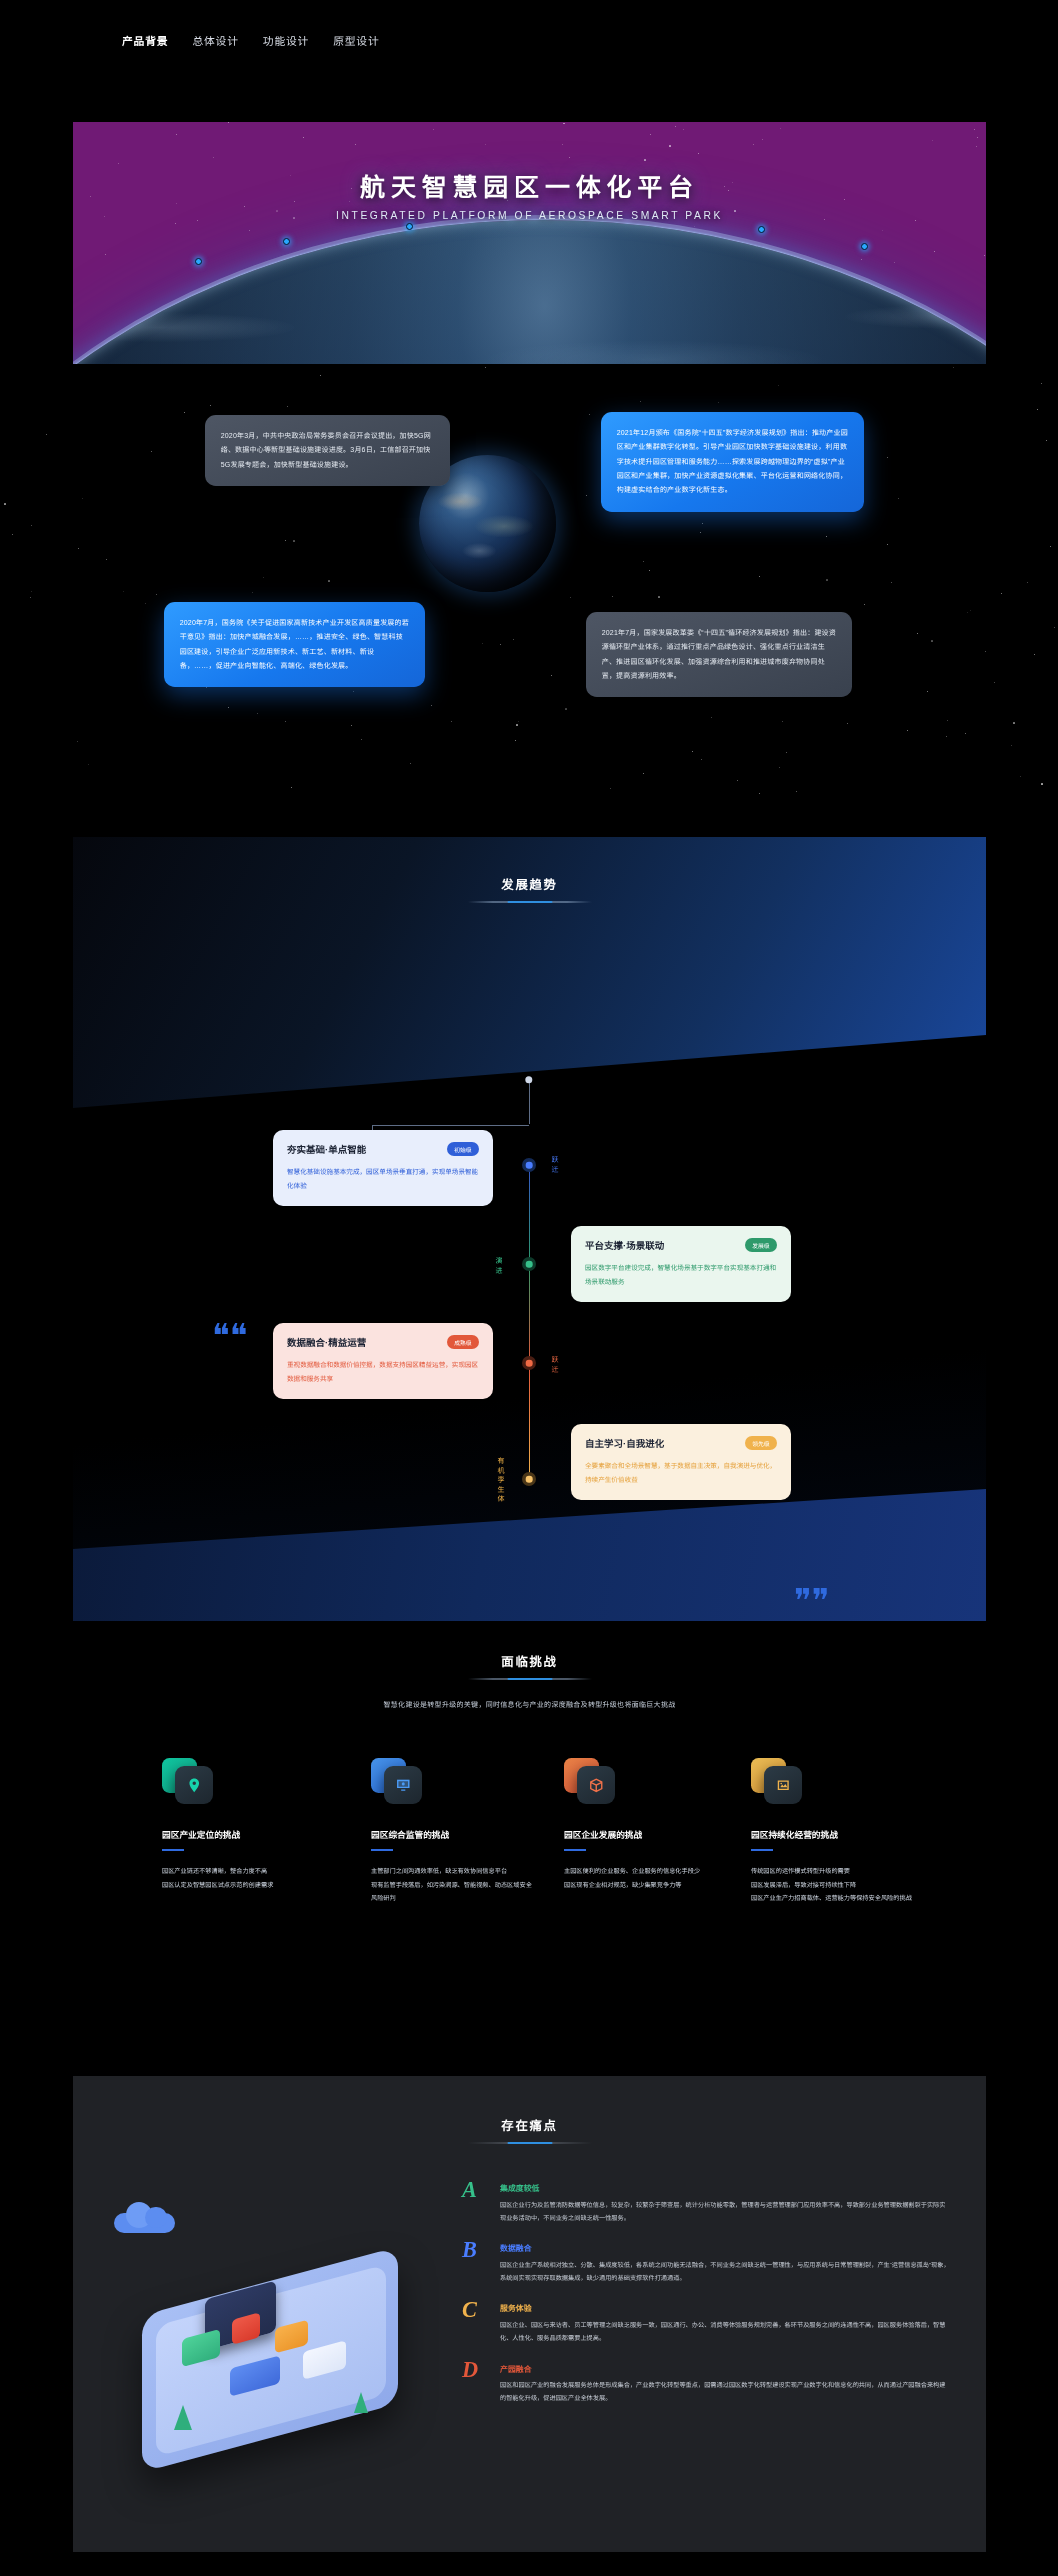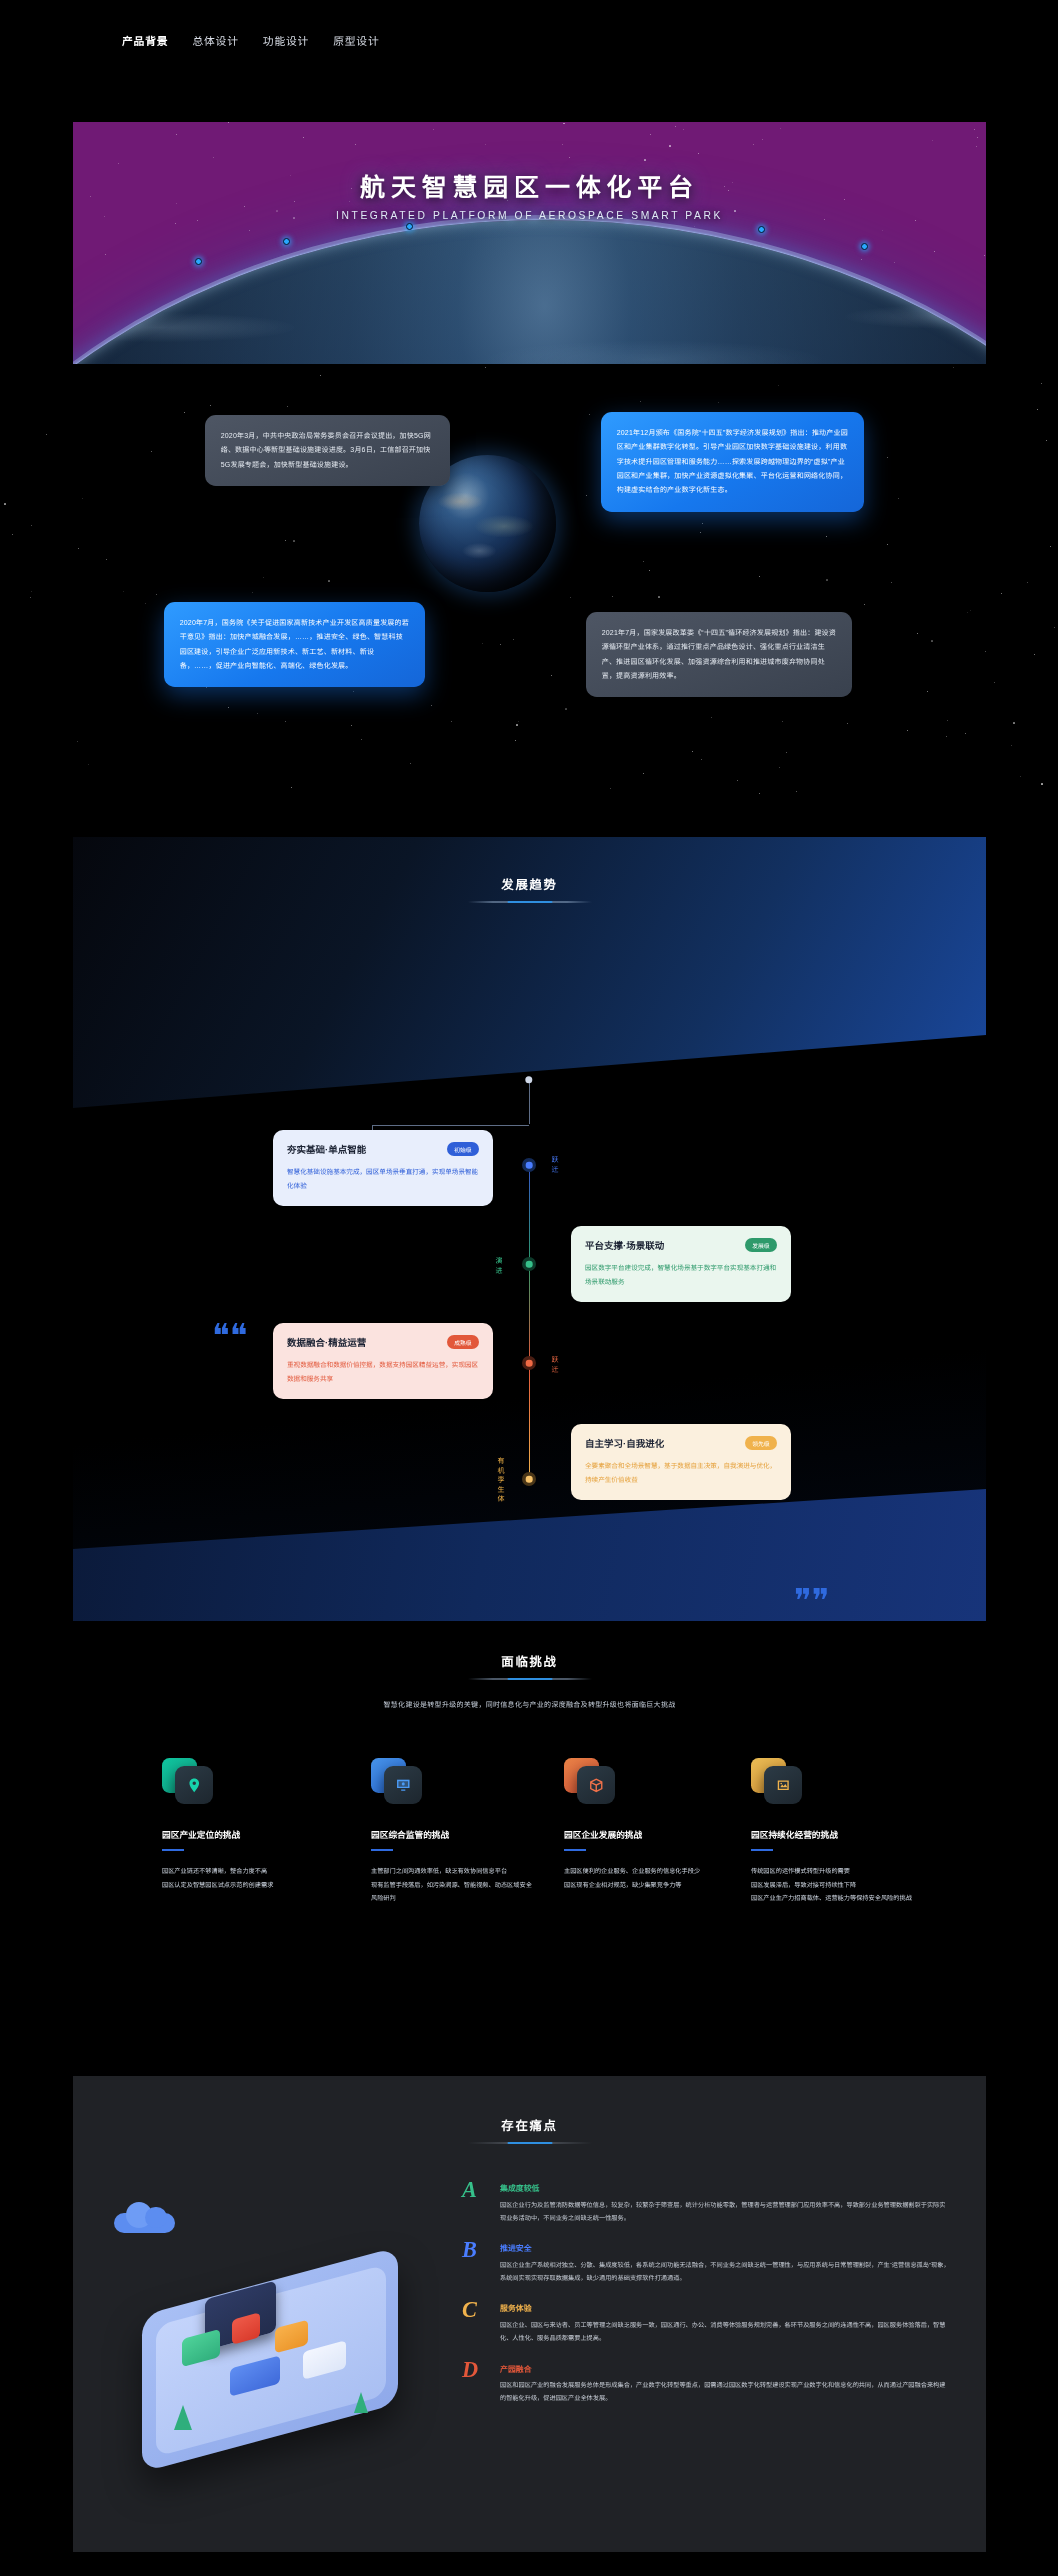--- a/index.html
+++ b/index.html
@@ -597,21 +597,21 @@
   </div>
 
   <div class="pain-list">
     <div class="pain-item">
       <div class="pain-letter" style="color:#36c08a;">A</div>
       <div class="pain-title" style="color:#36c08a;">集成度较低</div>
       <div class="pain-text">园区企业行为及监管消防数据等位信息，较复杂，较繁杂于筛查层，统计分析功能零散，管理者与运营管理部门应用效率不高，导致部分业务管理数据割裂于实际实现业务活动中，不同业务之间缺乏统一性服务。</div>
     </div>
     <div class="pain-item">
       <div class="pain-letter" style="color:#4a7dff;">B</div>
-      <div class="pain-title" style="color:#4a7dff;">推进安全</div>
+      <div class="pain-title" style="color:#4a7dff;">数据融合</div>
       <div class="pain-text">园区企业生产系统相对独立、分散、集成度较低，各系统之间功能无法融合，不同业务之间缺乏统一管理性，与应用系统与日常管理割裂，产生“运营信息孤岛”现象，系统间实现实现存取数据集成，缺少通用的基础支撑软件打通通道。</div>
     </div>
     <div class="pain-item">
       <div class="pain-letter" style="color:#f0b24c;">C</div>
       <div class="pain-title" style="color:#f0b24c;">服务体验</div>
       <div class="pain-text">园区企业、园区与来访者、员工等管理之间缺乏服务一致，园区通行、办公、消费等体验服务规划完善，各环节及服务之间的连通性不高，园区服务体验落后，智慧化、人性化、服务品质都需要上提高。</div>
     </div>
     <div class="pain-item">
       <div class="pain-letter" style="color:#e2573a;">D</div>
       <div class="pain-title" style="color:#e2573a;">产园融合</div>

